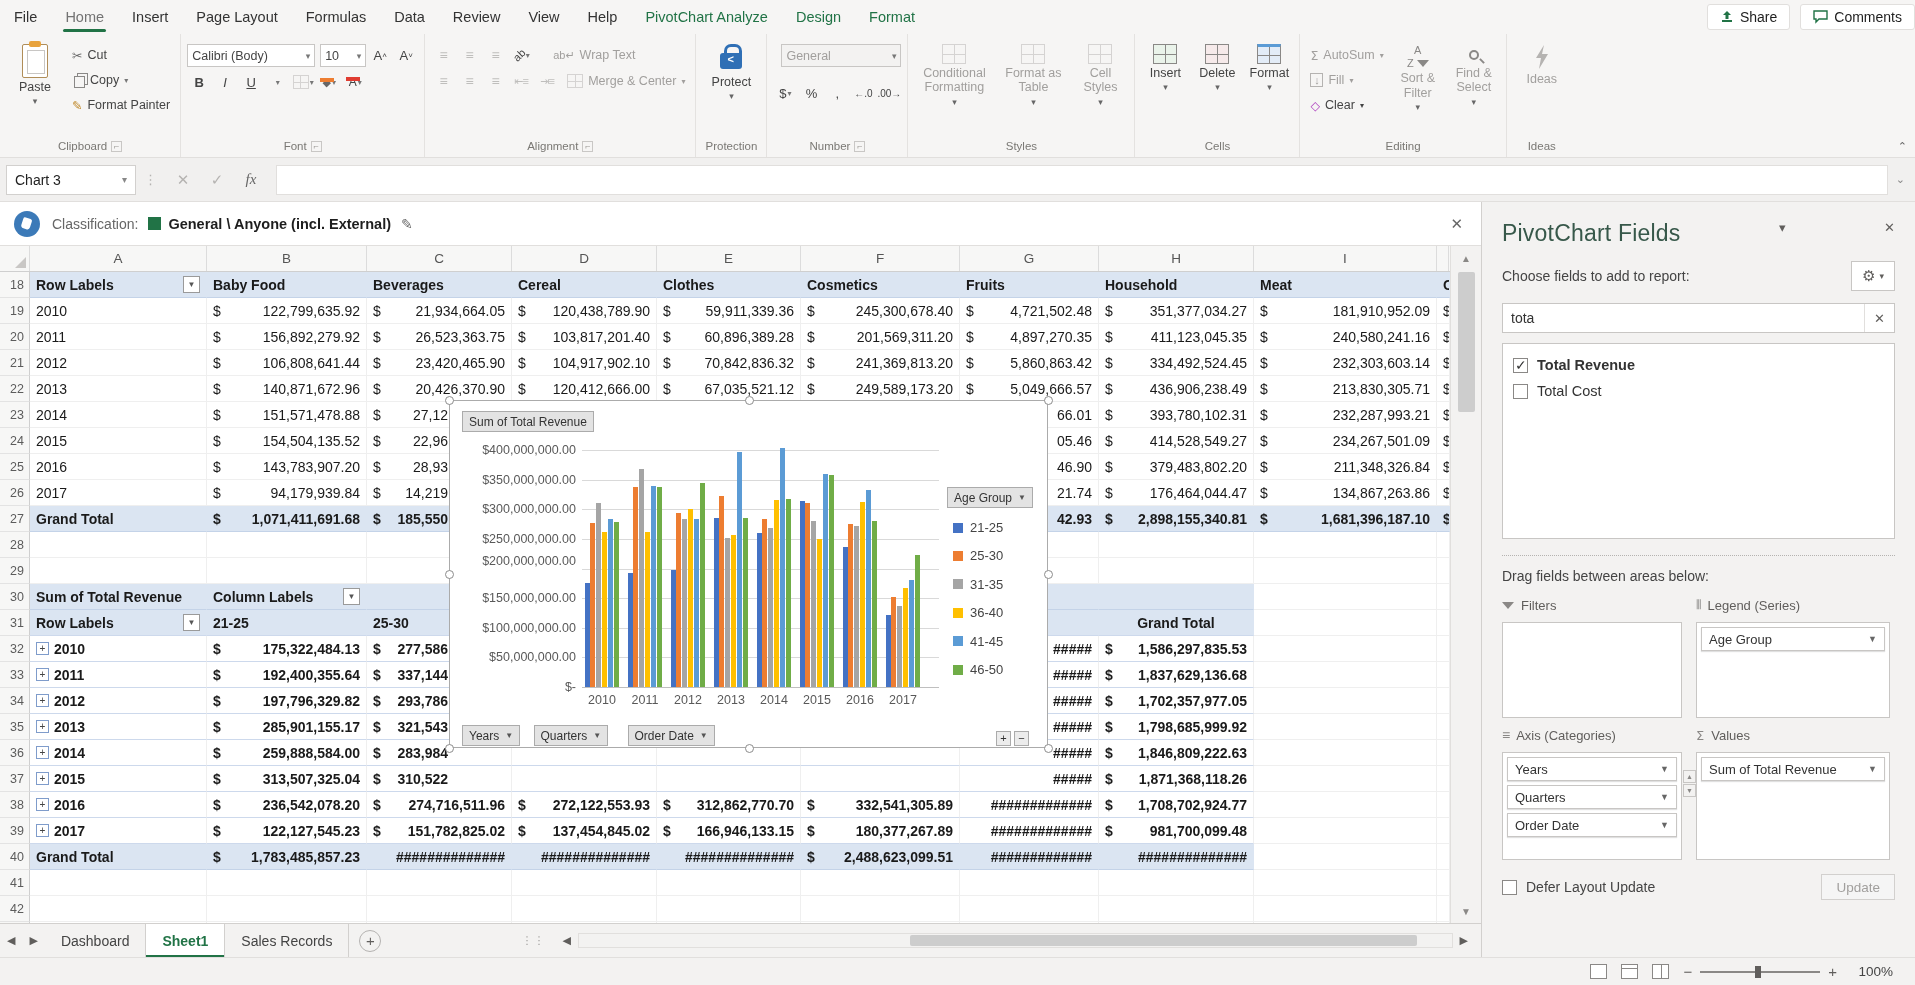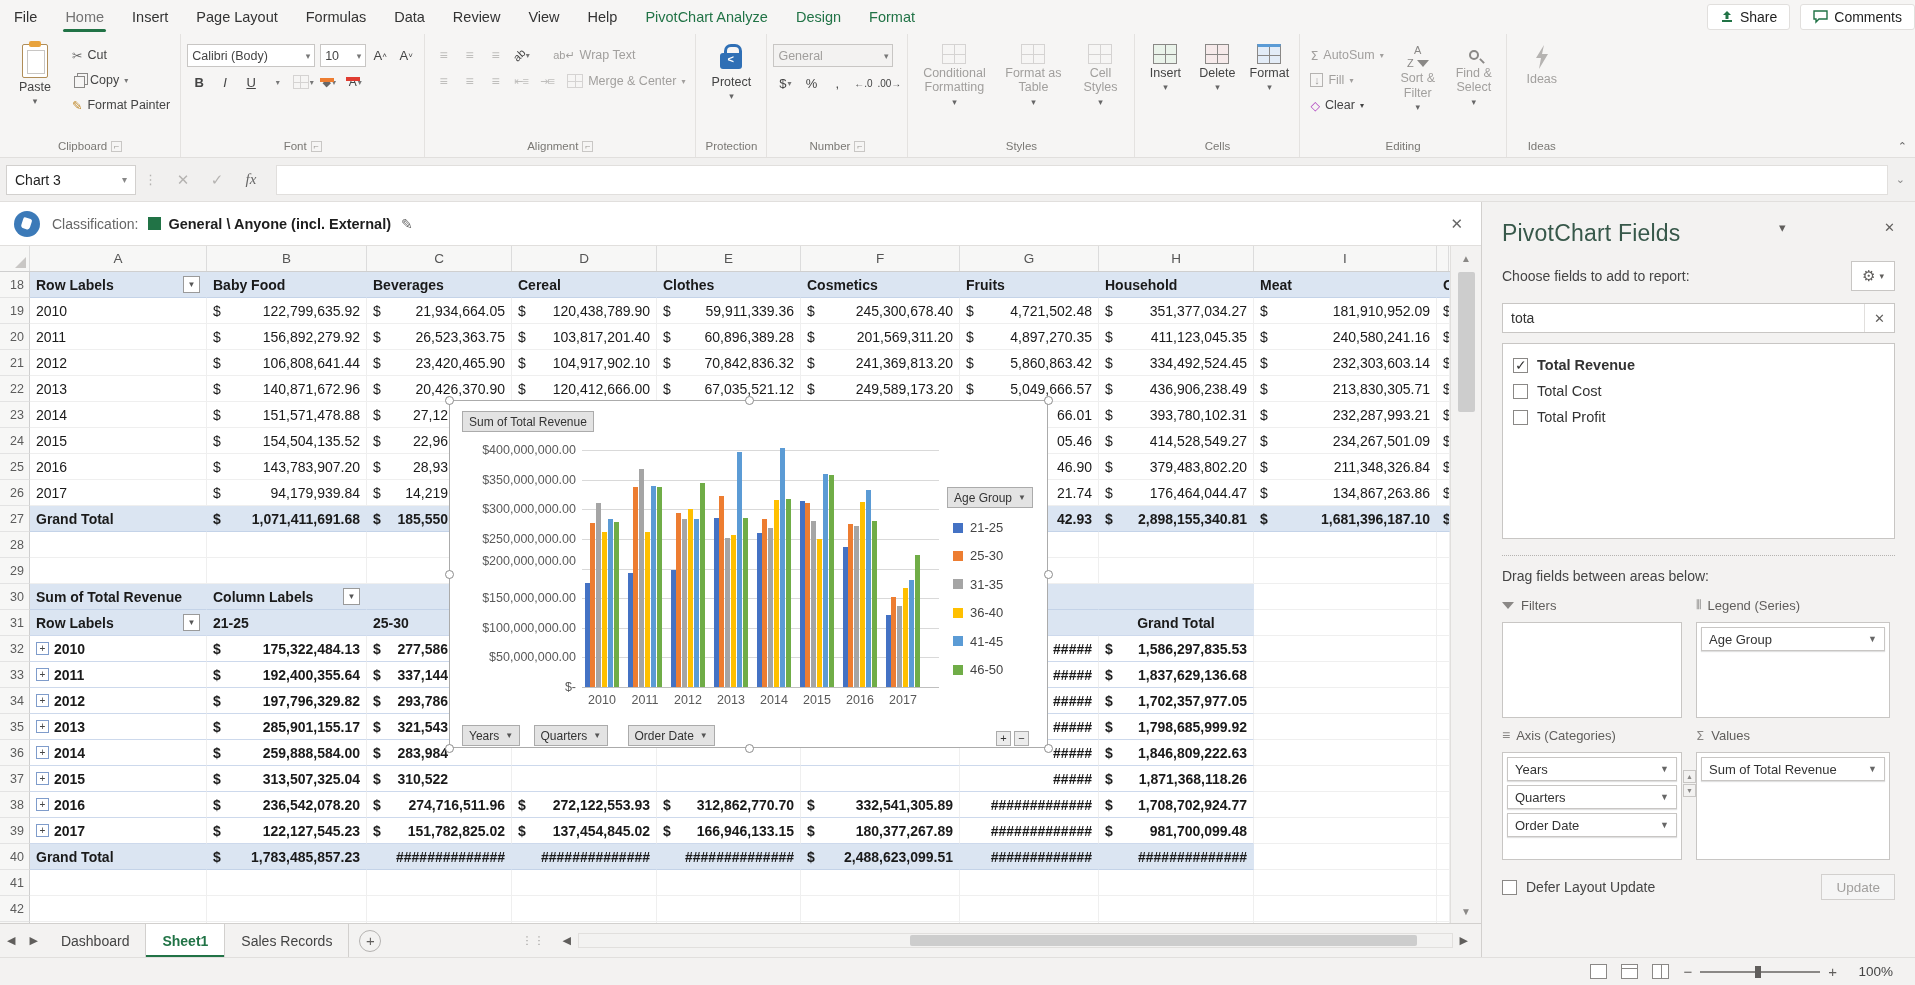--- a/index.html
+++ b/index.html
@@ -403,21 +403,21 @@
           <span style="margin-top:4px;">Protect</span>
             <span class="chev">▾</span>
         </div>
       </div>
       <div class="rgroup-label">
           <span>Protection</span>
         </div>
     </div>
 
     <div class="rgroup">
-      <div class="rgroup-content" style="flex-direction:column; gap:5px; padding-top:6px;">
+      <div class="rgroup-content" style="flex-direction:column; gap:15px; padding-top:6px;align-items:flex-end;">
         <div class="combo disabled" style="width:120px;">
             <span>General</span>
             <span class="chev">▾</span>
           </div>
         <div class="fontrow" style="color:#a19f9d;">
           <div class="iconbtn disabled">$<span class="chev">▾</span></div>
           <div class="iconbtn disabled">%</div>
           <div class="iconbtn disabled">,</div>
           <div class="iconbtn disabled" style="font-size:10px;">←.0</div>
           <div class="iconbtn disabled" style="font-size:10px;">.00→</div>
@@ -1410,24 +1410,20 @@
     </div>
     <div id="field-list">
         <div class="field-item checked">
           <span class="cbx on"></span>
           <span class="flabel">Total Revenue</span>
         </div>
         <div class="field-item">
           <span class="cbx"></span>
           <span class="flabel">Total Cost</span>
         </div>
-        <div class="field-item">
-          <span class="cbx"></span>
-          <span class="flabel">Total Profit</span>
-        </div>
       </div>
     <div id="drag-divider"></div>
     <div id="drag-label">Drag fields between areas below:</div>
     <div id="areas">
       <div class="area-h">
           <span class="funnel"></span>
           <span>Filters</span>
         </div>
       <div class="area-h">
           <span style="color:#8a8886;letter-spacing:-1px;">⫴</span>

